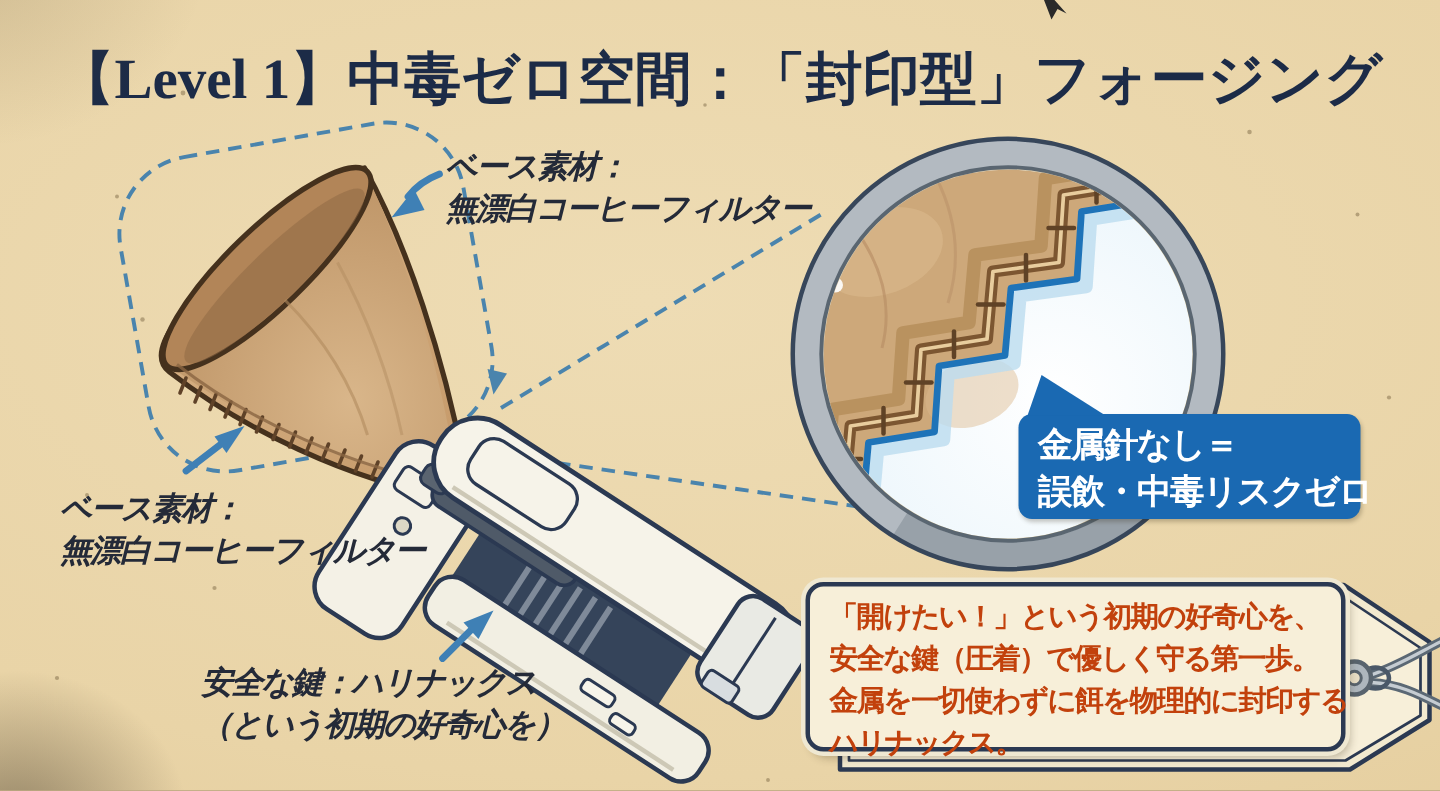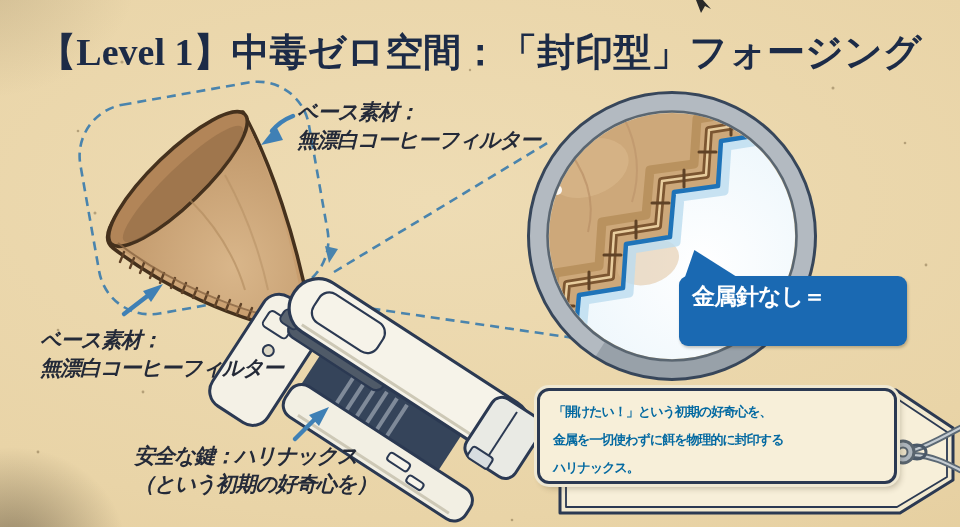--- a/index.html
+++ b/index.html
@@ -36,24 +36,24 @@
     position:absolute; left:679px; top:276px; width:228px; height:70px;
     background:#1a69b2; border-radius:9px; color:#ffffff; font-weight:700;
     font-size:23px; line-height:31px; letter-spacing:-1px; padding:5px 0 0 13px;
     box-shadow:1px 2px 3px rgba(40,30,10,.25); white-space:nowrap;
   }
   .badge .tail{
     position:absolute; left:6px; top:-26px; width:52px; height:27px;
     background:#1a69b2; clip-path:polygon(18% 0, 0 100%, 100% 100%);
   }
   .notebox{
-    position:absolute; left:537px; top:388px; width:360px; height:96px;
+    position:absolute; left:537px; top:388px; width:360px; height:113px;
     background:#f7efd9; border:3.5px solid #2b3952; border-radius:12px;
     box-shadow:0 0 0 3px #efe8d2, 3px 4px 6px rgba(60,45,20,.30);
-    color:#0369a1; font-weight:700; font-size:13px; line-height:28px;
+    color:#c2410c; font-weight:700; font-size:19px; line-height:28px;
     letter-spacing:-1px; padding:7px 4px 0 13px; white-space:nowrap;
   }
 </style>
 </head>
 <body>
 
 <div class="stage">
 
   <svg class="scene" width="960" height="527" viewBox="0 0 960 527">
     <defs>
@@ -248,21 +248,23 @@
   </div>
 
   <div class="label label-stapler">
     <div>安全な鍵：ハリナックス</div>
     <div>（という初期の好奇心を）</div>
   </div>
 
   <div class="badge">
     <div class="tail"></div>
     <div>金属針なし＝</div>
+    <div>誤飲・中毒リスクゼロ</div>
   </div>
 
   <div class="notebox">
     <div>「開けたい！」という初期の好奇心を、</div>
+    <div>安全な鍵（圧着）で優しく守る第一歩。</div>
     <div>金属を一切使わずに餌を物理的に封印する</div>
     <div>ハリナックス。</div>
   </div>
 
 </div>
 
 </body></html>

